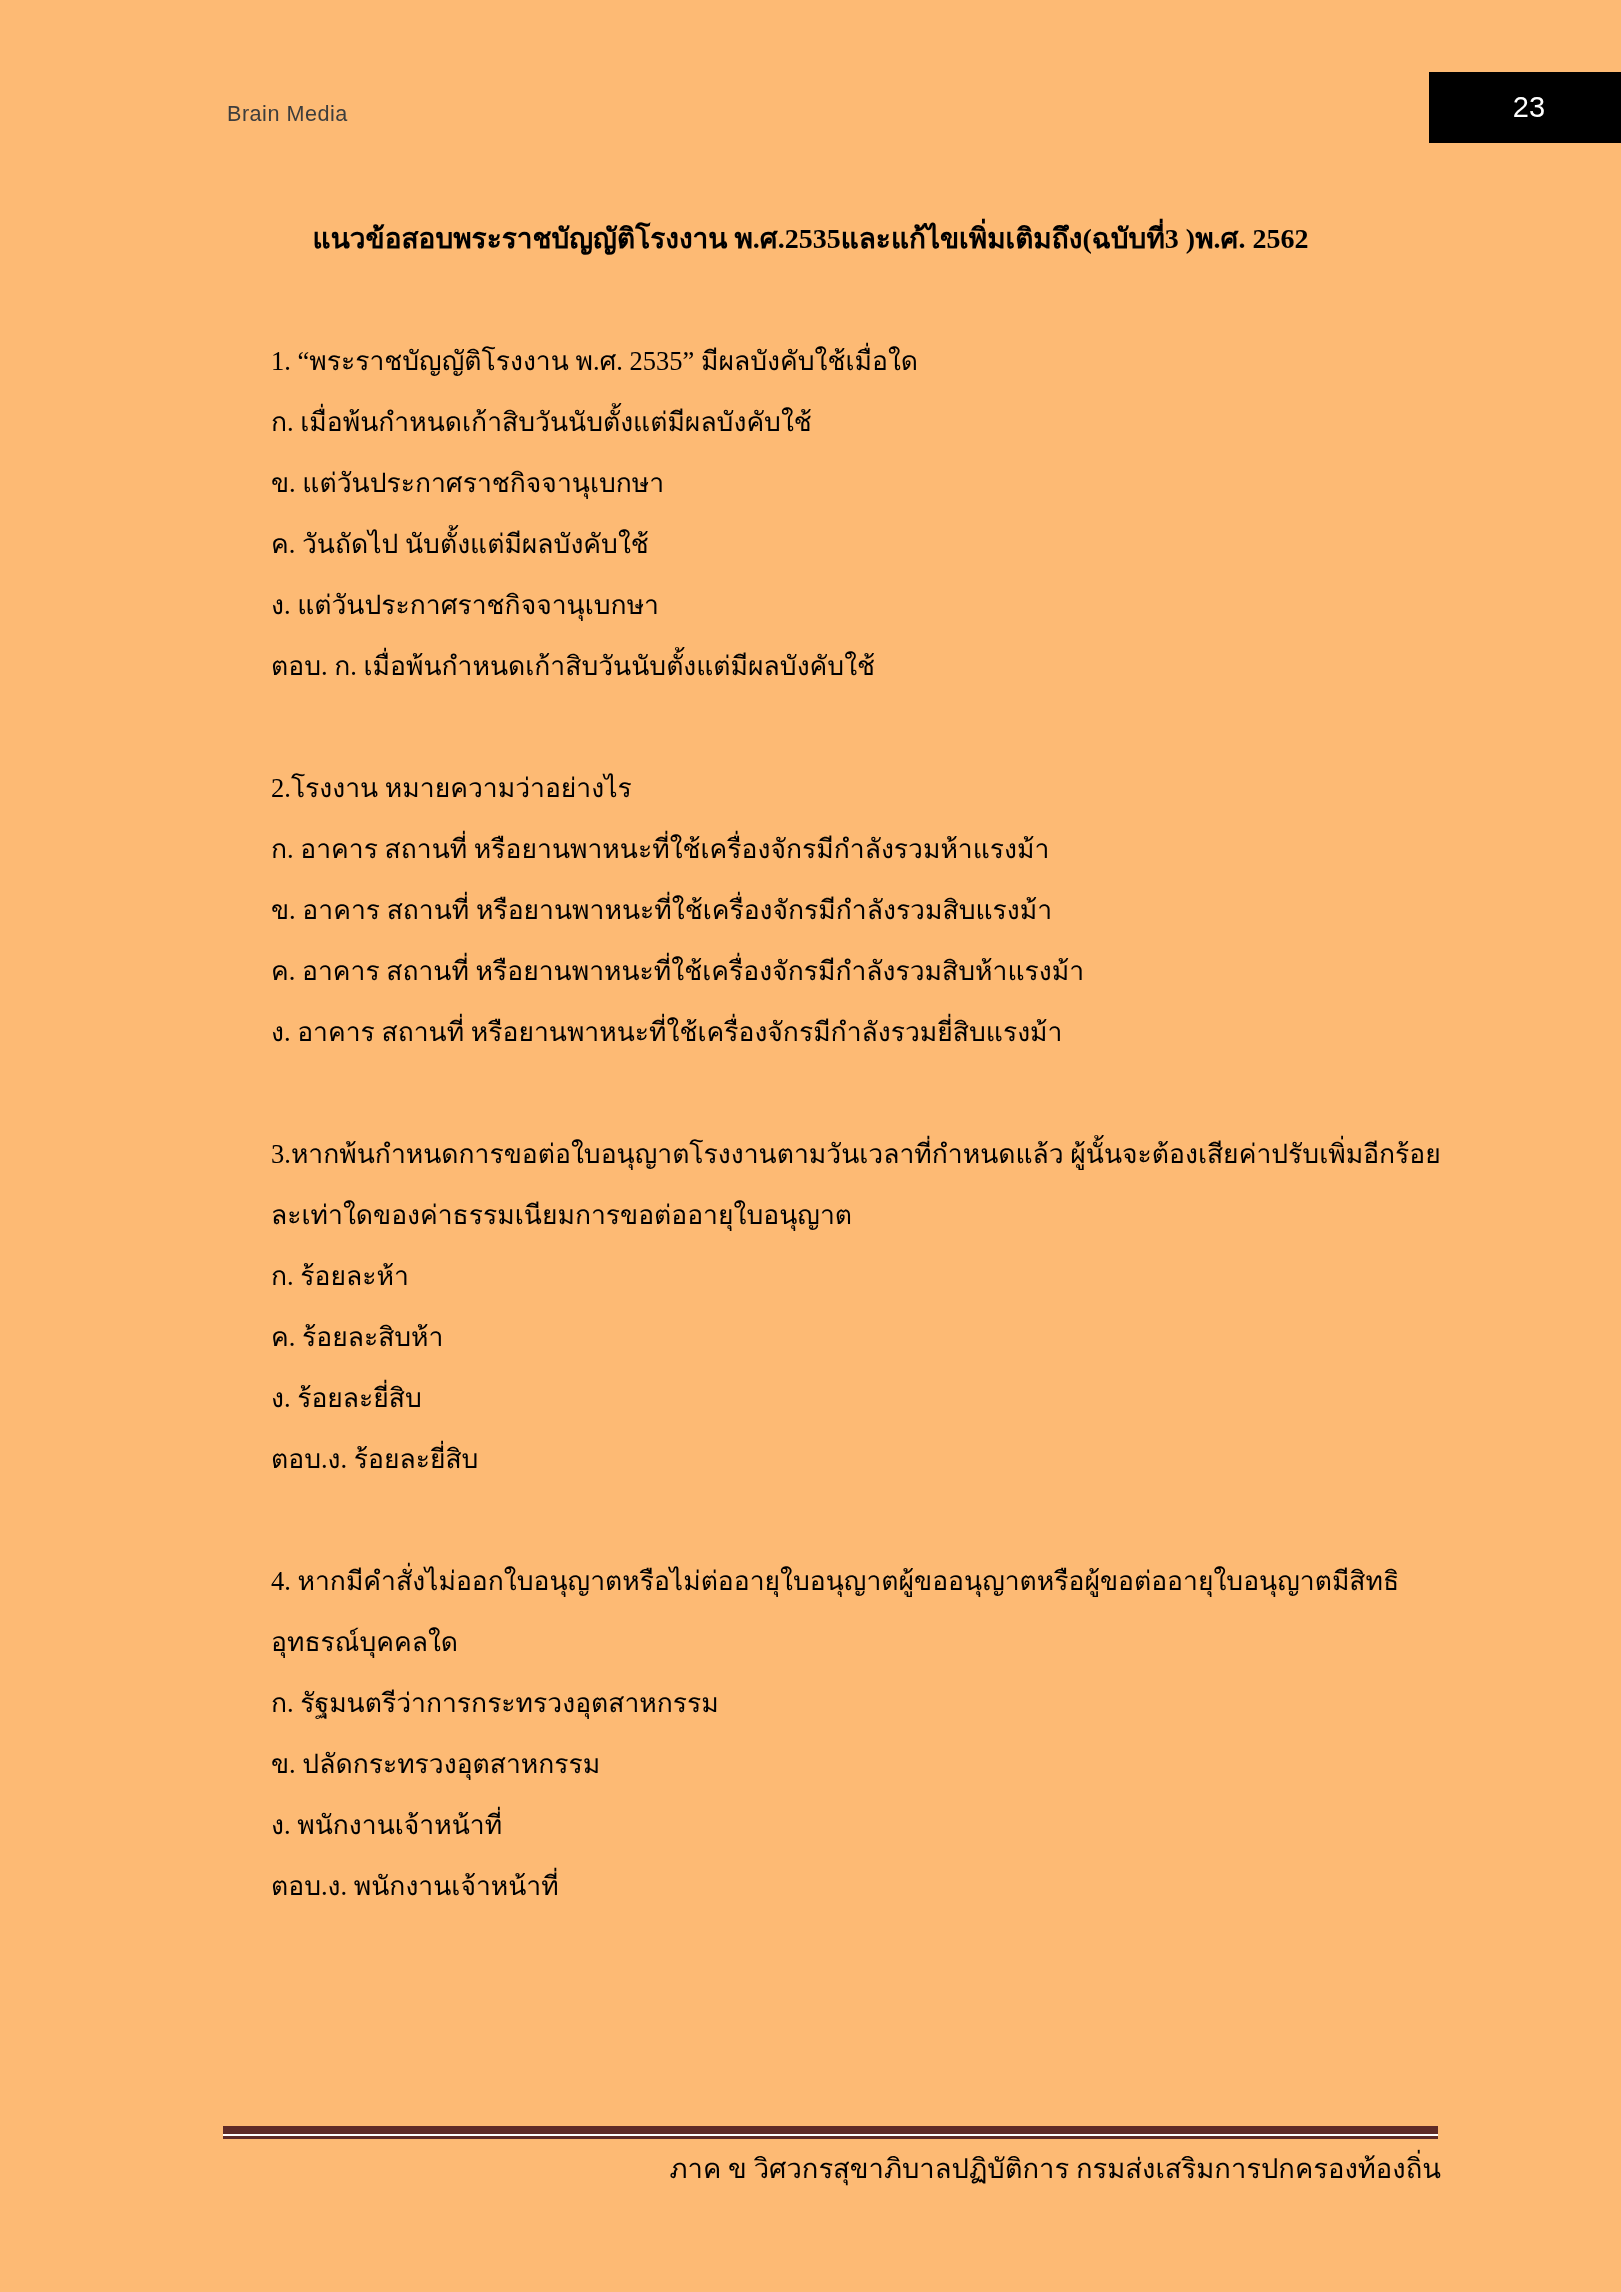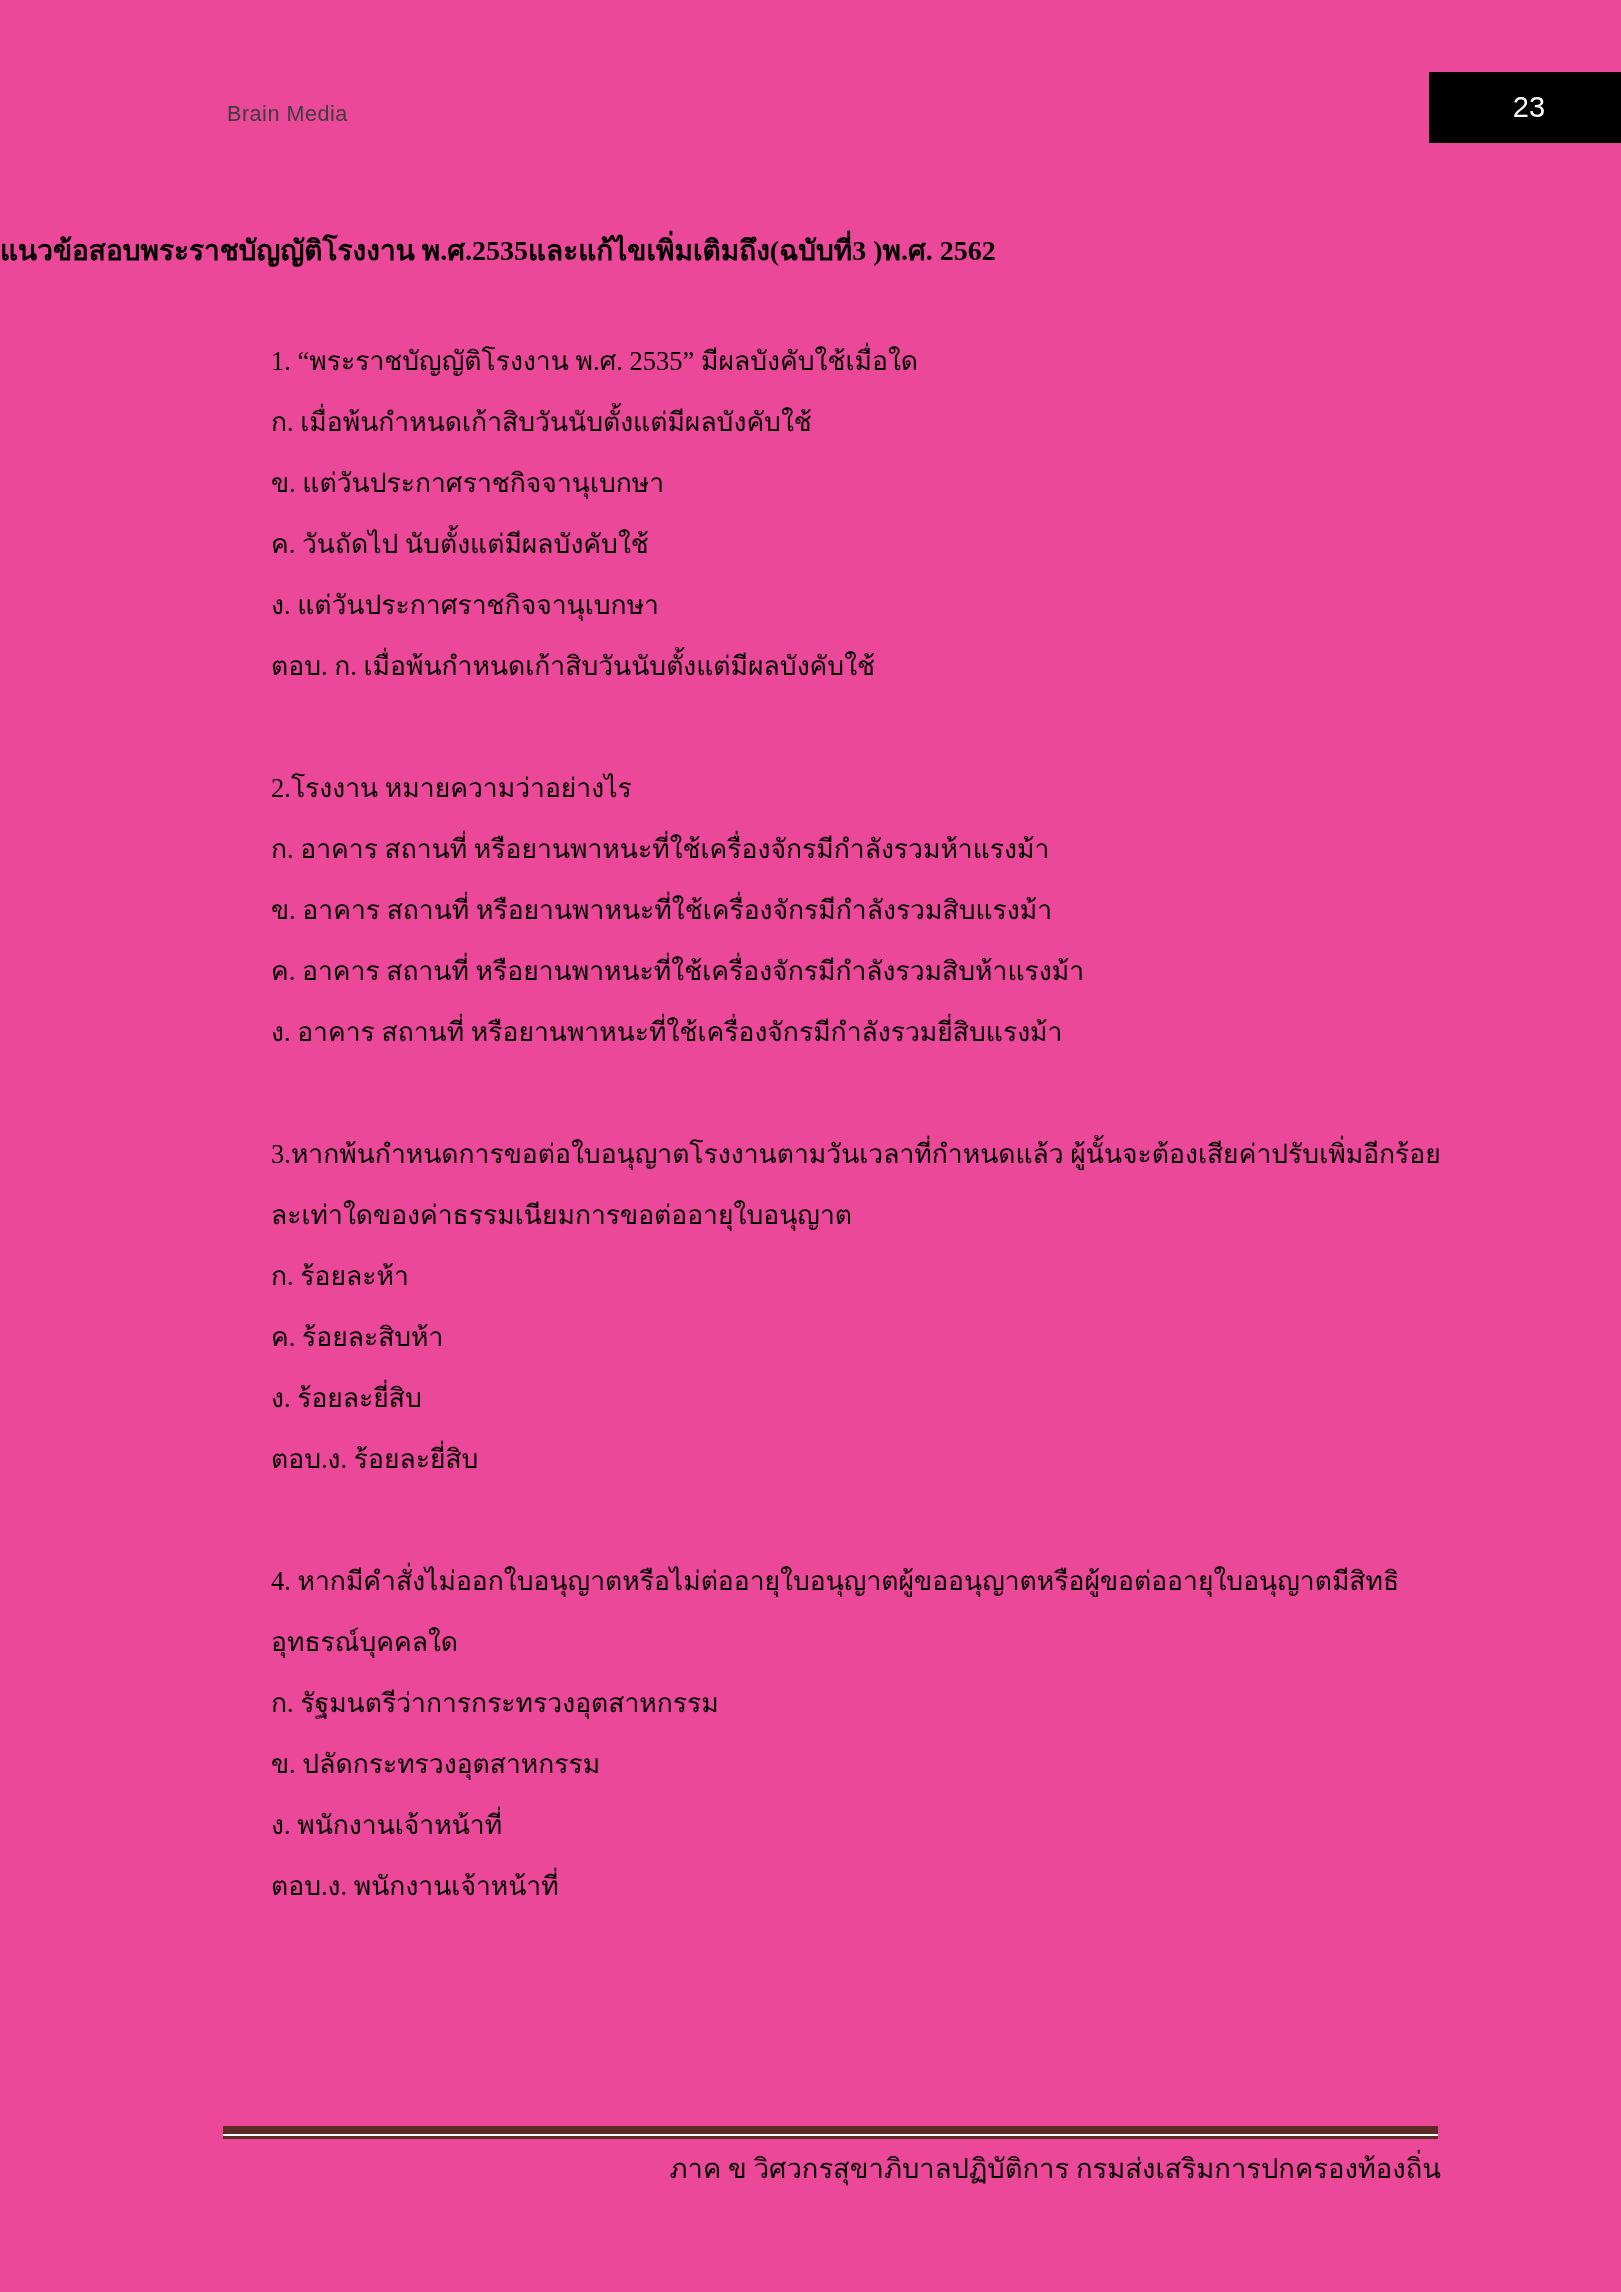--- a/index.html
+++ b/index.html
@@ -1,20 +1,20 @@
 <!DOCTYPE html>
 <html><head>
 <meta charset="utf-8">
 <style>
   html, body { margin: 0; padding: 0; background: #ffffff; }
   .page {
     position: relative;
     width: 1621px;
     height: 2293px;
-    background: #ec4899;
+    background: #fdba74;
     font-family: "Liberation Serif", "DejaVu Serif", serif;
     color: #000000;
     overflow: hidden;
   }
   .brand {
     position: absolute;
     left: 227px;
     top: 101px;
     font-family: "Liberation Sans", "DejaVu Sans", sans-serif;
     font-size: 21.6px;
@@ -36,22 +36,22 @@
   }
   .page-box .num {
     color: #ffffff;
     font-family: "Liberation Sans", "DejaVu Sans", sans-serif;
     font-size: 29px;
   }
   .doc-title {
     position: absolute;
     left: 0;
     right: 0;
-    top: 228px;
-    text-align: left;
+    top: 216px;
+    text-align: center;
     font-size: 28px;
     font-weight: 700;
     white-space: nowrap;
   }
   .content {
     position: absolute;
     left: 227px;
     top: 331px;
     width: 1235px;
     font-size: 26.5px;

